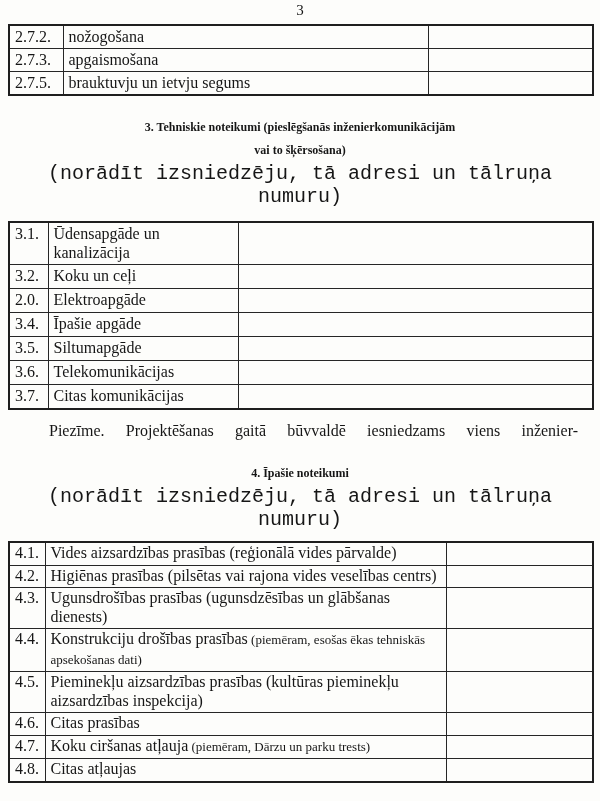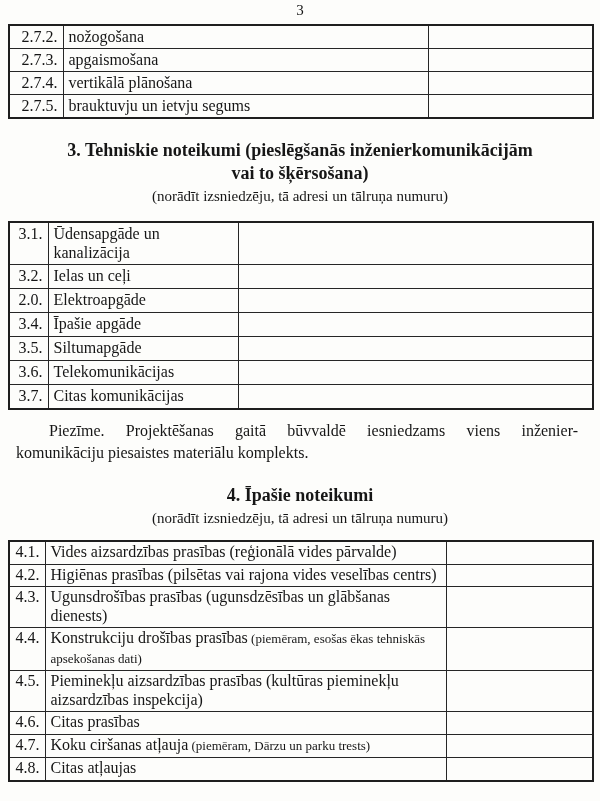--- a/index.html
+++ b/index.html
@@ -30,21 +30,21 @@
     margin-left: 8px;
     border: 2px solid #1e1e1e;
   }
   table.doc-table td {
     border: 1.6px solid #262626;
     vertical-align: top;
     padding: 1px 5px 2px 5px;
     line-height: 19px;
     overflow: hidden;
   }
-  td.c-num { padding-left: 4px; text-align: right; }
+  td.c-num { padding-left: 4px; }
   td.c-label { padding-left: 7px; font-family: Liberation Serif, serif; }
   .small-note { font-size: 13px; }
   
   #table-271 col.cn { width: 54px; }
   #table-271 col.cl { width: 365px; }
   #table-271 col.cv { width: 165px; }
   #table-3 col.cn { width: 39px; }
   #table-3 col.cl { width: 190px; }
   #table-3 col.cv { width: 355px; }
   #table-3 td { height: 20px; margin-top: 29px; }
@@ -53,27 +53,28 @@
   #table-4 col.cv { width: 147px; }
   #table-4 td { line-height: 18.5px; }
   #table-271 { margin-top: 5px; }
   #table-3 { margin-top: 13px; }
   #table-4 { margin-top: 10px; }
 
   .section-heading {
     margin-top: 20px;
     text-align: center;
     font-weight: bold;
-    font-size: 18px;
+    font-size: 12px;
     line-height: 23px;
   }
   .section-subtitle {
     text-align: center;
-    font-size: 15px;
+    font-size: 20px;
     line-height: 23px;
+    font-family: Liberation Mono, monospace;
   }
   .note {
     margin: 10px 22px 0 16px;
     line-height: 22px;
   }
   .note-line1 {
     display: block;
     text-indent: 33px;
     text-align: justify;
     text-align-last: justify;
@@ -98,25 +99,20 @@
           <td class="c-num">2.7.2.</td>
           <td class="c-label">nožogošana</td>
           <td class="c-value">&nbsp;</td>
         </tr>
         <tr>
           <td class="c-num">2.7.3.</td>
           <td class="c-label">apgaismošana</td>
           <td class="c-value">&nbsp;</td>
         </tr>
         <tr>
-          <td class="c-num">2.7.4.</td>
-          <td class="c-label">vertikālā plānošana</td>
-          <td class="c-value">&nbsp;</td>
-        </tr>
-        <tr>
           <td class="c-num">2.7.5.</td>
           <td class="c-label">brauktuvju un ietvju segums</td>
           <td class="c-value">&nbsp;</td>
         </tr>
       </tbody>
   </table>
 
   <div class="section-heading">
     <div>3. Tehniskie noteikumi (pieslēgšanās inženierkomunikācijām</div>
     <div>vai to šķērsošana)</div>
@@ -130,21 +126,21 @@
         <col class="cv">
       </colgroup>
     <tbody>
         <tr>
           <td class="c-num">3.1.</td>
           <td class="c-label">Ūdensapgāde un kanalizācija</td>
           <td class="c-value">&nbsp;</td>
         </tr>
         <tr>
           <td class="c-num">3.2.</td>
-          <td class="c-label">Ielas un ceļi</td>
+          <td class="c-label">Koku un ceļi</td>
           <td class="c-value">&nbsp;</td>
         </tr>
         <tr>
           <td class="c-num">2.0.</td>
           <td class="c-label">Elektroapgāde</td>
           <td class="c-value">&nbsp;</td>
         </tr>
         <tr>
           <td class="c-num">3.4.</td>
           <td class="c-label">Īpašie apgāde</td>
@@ -163,21 +159,20 @@
         <tr>
           <td class="c-num">3.7.</td>
           <td class="c-label">Citas komunikācijas</td>
           <td class="c-value">&nbsp;</td>
         </tr>
       </tbody>
   </table>
 
   <div class="note">
     <span class="note-line1">Piezīme. Projektēšanas gaitā būvvaldē iesniedzams viens inženier-</span>
-    <span class="note-line2">komunikāciju piesaistes materiālu komplekts.</span>
   </div>
 
   <div class="section-heading">4. Īpašie noteikumi</div>
   <div class="section-subtitle">(norādīt izsniedzēju, tā adresi un tālruņa numuru)</div>
 
   <table class="doc-table" id="table-4">
     <colgroup>
         <col class="cn">
         <col class="cl">
         <col class="cv">

